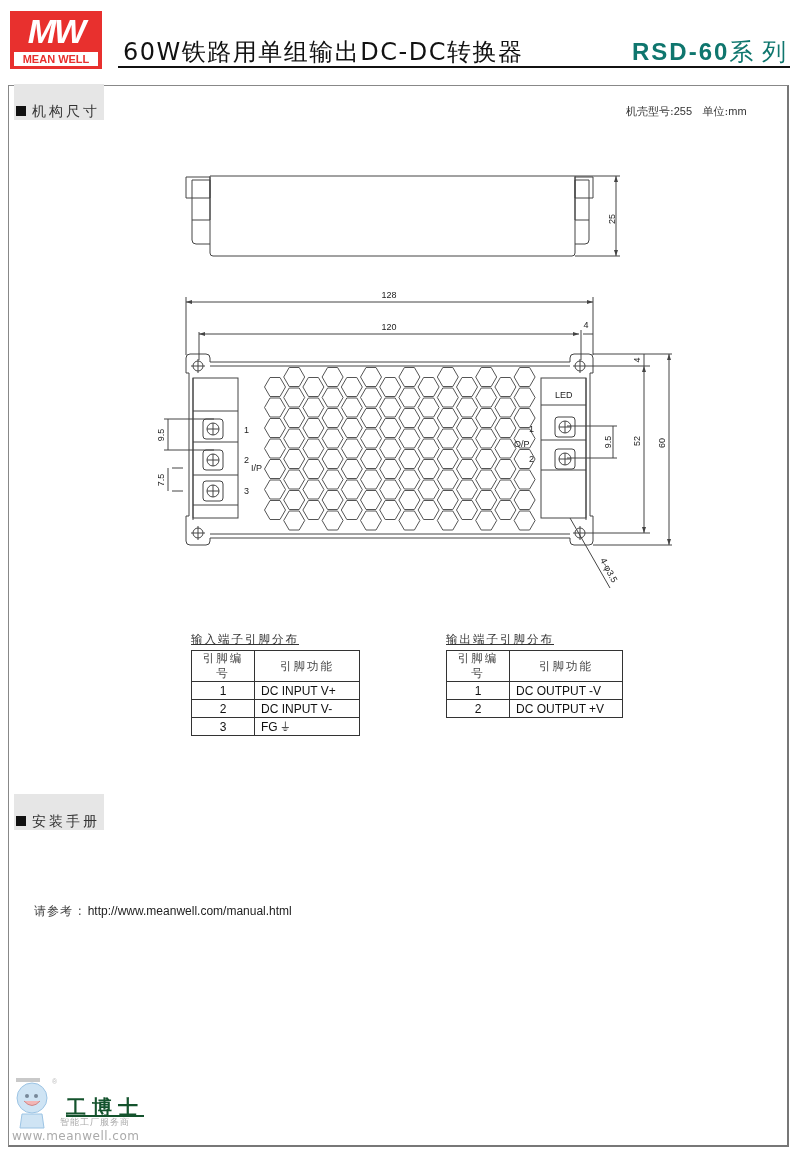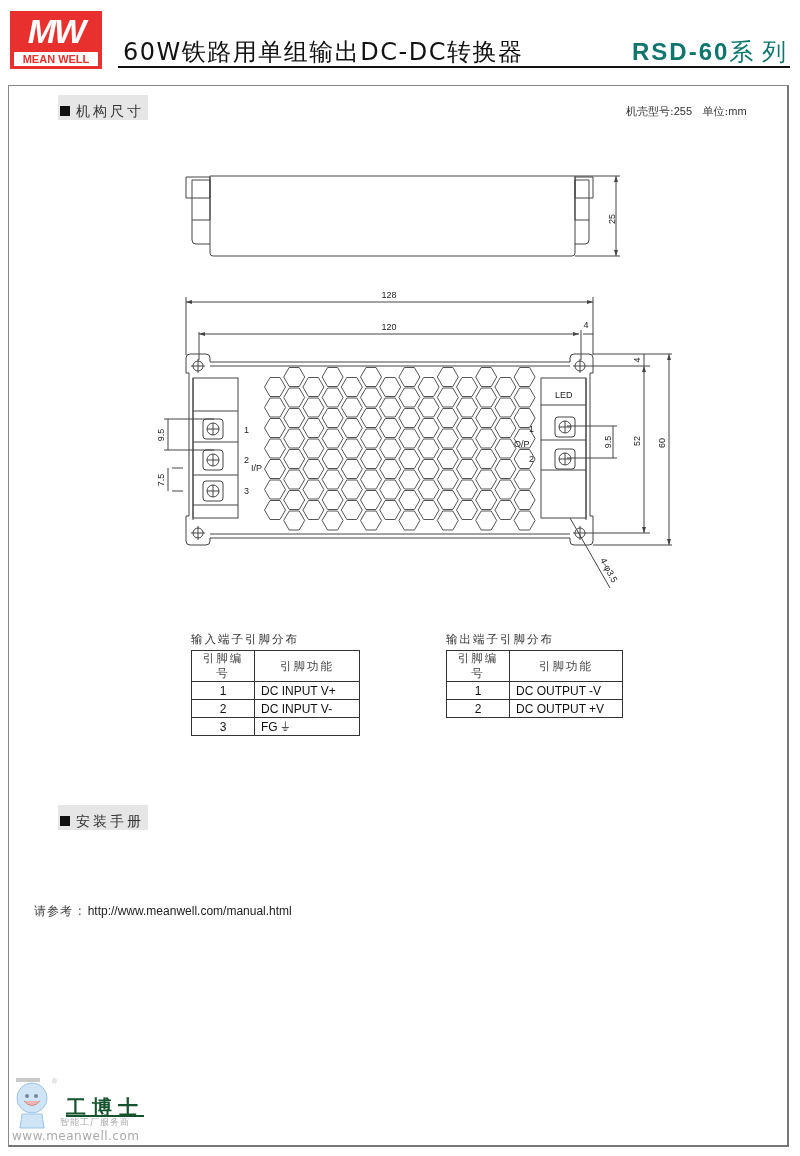--- a/index.html
+++ b/index.html
@@ -15,28 +15,28 @@
   .logo-name { left:0; top:0; width:84px; text-align:center; color:#e8302e; font-weight:bold;
                font-size:11px; line-height:14px; }
   .title { left:123px; top:36px; font-size:24px; letter-spacing:1.5px; color:#111;
            font-family:"DejaVu Sans", sans-serif; }
   .series { left:632px; top:36px; font-size:24px; color:#0f766e; letter-spacing:1px; }
   .series b { font-family:"Liberation Sans", sans-serif; letter-spacing:2px; }
   .hrule { left:118px; top:66px; width:672px; height:2px; background:#111; }
   
   .frame { left:8px; top:85px; width:781px; height:1062px; border:1px solid #888;
            border-right:2px solid #777; border-bottom:2px solid #777; box-sizing:border-box; }
-  .sec-label { background:#e6e6e6; font-size:14px; letter-spacing:3px; padding:8px 4px 1px 2px;
-               color:#333; font-family:"DejaVu Sans", sans-serif;margin-left:44px; }
+  .sec-label { background:#e6e6e6; font-size:14px; letter-spacing:3px; padding:19px 4px 1px 2px;
+               color:#333; font-family:"DejaVu Sans", sans-serif; }
   .sec-label .sq { display:inline-block; width:10px; height:10px; background:#111; margin-right:6px;
                    vertical-align:0px; }
   .case-info { left:626px; top:104px; font-size:11px; color:#333; font-family:"DejaVu Sans", sans-serif; }
   .case-info b { font-family:"Liberation Sans", sans-serif; font-weight:normal; }
   
-  .pin-caption { font-size:11.5px; letter-spacing:2px; color:#333; font-family:"DejaVu Sans", sans-serif; }
+  .pin-caption { font-size:11.5px; letter-spacing:2px; color:#333; font-family:"DejaVu Sans", sans-serif;text-decoration:underline; }
   table.pin { border-collapse:collapse; font-size:12px; }
   table.pin td { border:1px solid #333; height:17px; padding:0 6px; color:#111; }
   table.pin td.h { font-family:"DejaVu Sans", sans-serif; font-size:11.5px; letter-spacing:2px; color:#444; text-align:center; }
   table.pin td.n { text-align:center; width:50px; }
   table.pin td.f { width:92px; }
   .manual { left:34px; top:903px; font-size:12px; color:#222; }
   .manual .cn { font-family:"DejaVu Sans", sans-serif; color:#444; letter-spacing:1px; }
   .wm-text { left:66px; top:1094px; font-size:20px; color:#14532d; letter-spacing:6px; font-family:"DejaVu Serif", serif; font-weight:bold;text-decoration:underline;}
   .wm-sub { left:60px; top:1116px; font-size:9px; color:#aaa; letter-spacing:1px; font-family:"DejaVu Sans", sans-serif; }
   .wm-url { left:12px; top:1129px; font-size:12px; color:#aaa; font-family:"DejaVu Sans", sans-serif; letter-spacing:0.5px; }

